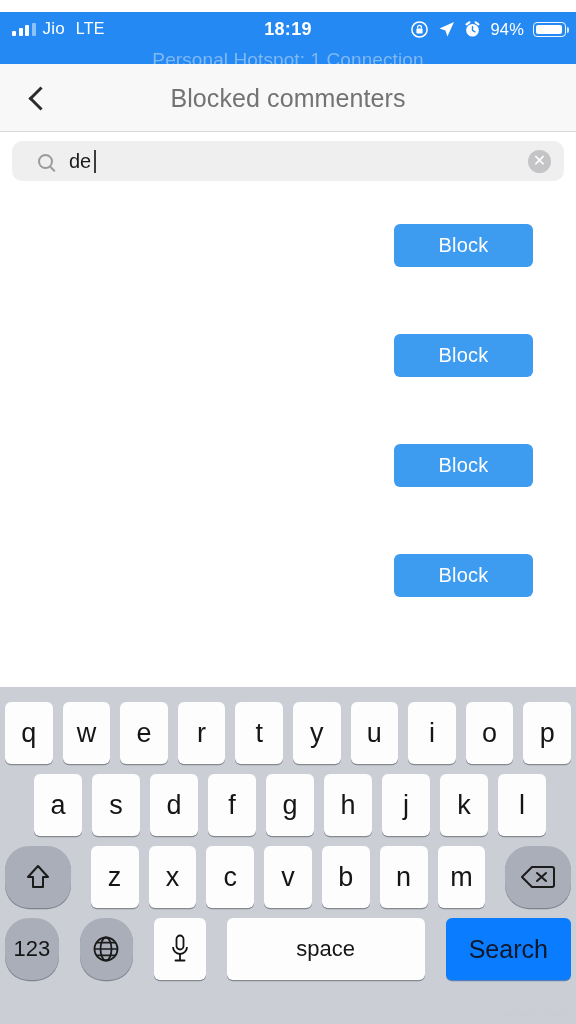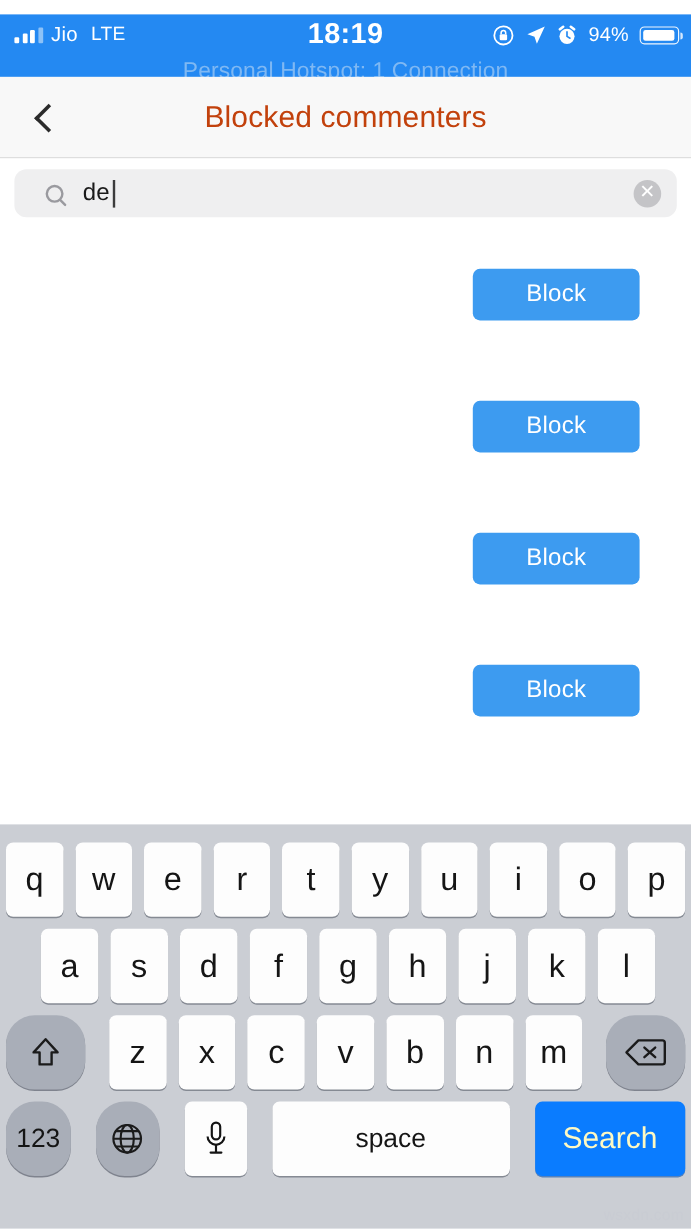--- a/index.html
+++ b/index.html
@@ -23,21 +23,21 @@
   .bars { display:flex; align-items:flex-end; gap:2.5px; height:13px; }
   .bars i { display:block; width:4px; background:#fff; border-radius:1px; }
   .bars i:nth-child(1){ height:5px; }
   .bars i:nth-child(2){ height:8px; }
   .bars i:nth-child(3){ height:11px; }
   .bars i:nth-child(4){ height:13px; background:#8dc2f7; }
   .sb-carrier { font-size:17px; letter-spacing:.2px; }
   .sb-lte { font-size:16px; letter-spacing:.2px; margin-left:4px; }
   .sb-time {
     position:absolute; left:0; right:0; text-align:center;
-    font-size:24px; font-weight:bold; letter-spacing:.3px;
+    font-size:18px; font-weight:bold; letter-spacing:.3px;
   }
   .sb-right {
     position:absolute; right:10px; display:flex; align-items:center; gap:9px;
   }
   .sb-icon { display:block; }
   .sb-battpct { font-size:16.5px; letter-spacing:.2px; }
   .battery {
     position:relative; width:33px; height:15px;
     border:1.6px solid rgba(255,255,255,.92); border-radius:4px;
     display:flex; align-items:center;
@@ -67,21 +67,21 @@
     display:flex; align-items:center; justify-content:center;
   }
   .chev {
     width:17px; height:17px;
     border-left:3px solid #2b2b2b; border-bottom:3px solid #2b2b2b;
     transform:rotate(45deg); margin-left:5px;
   }
   .nav-title {
     position:absolute; left:0; right:0; top:0; height:68px;
     display:flex; align-items:center; justify-content:center;
-    font-size:25px; color:#c2410c; letter-spacing:.1px;
+    font-size:25px; color:#737373; letter-spacing:.1px;
   }
 
   
   .searchwrap {
     position:absolute; top:132px; left:0; width:576px; height:58px;
     background:#fff; display:flex; align-items:center;
   }
   .searchbar {
     position:relative; margin:0 12px; width:552px; height:40px;
     background:#efeff0; border-radius:10px; display:flex; align-items:center;
@@ -129,21 +129,21 @@
   }
   .kbrow { position:absolute; left:0; width:576px; display:flex; }
   .key {
     background:#fdfdfd; border-radius:6px;
     box-shadow:0 1.2px 0 rgba(110,115,125,.75);
     display:flex; align-items:center; justify-content:center;
     color:#151515; font-size:27px;
     font-family:"Liberation Sans", sans-serif;
   }
   .key.dark { background:#a9aeb8; box-shadow:0 1.2px 0 rgba(108,113,124,.8);border-radius:24px; }
-  .key.blue { background:#0a7cff; color:#fef9c3; box-shadow:0 1.2px 0 rgba(10,80,170,.6); }
+  .key.blue { background:#0a7cff; color:#0f172a; box-shadow:0 1.2px 0 rgba(10,80,170,.6); }
 
   .row1 { top:15px; }
   .row1 .key { width:48px; height:62px; margin-right:10px; }
   .row1 .key:first-child { margin-left:5px; }
   .row1 .key:last-child { margin-right:5px; }
 
   .row2 { top:87px; }
   .row2 .key { width:48px; height:62px; margin-right:10px; }
   .row2 .key:first-child { margin-left:34px; }
 

